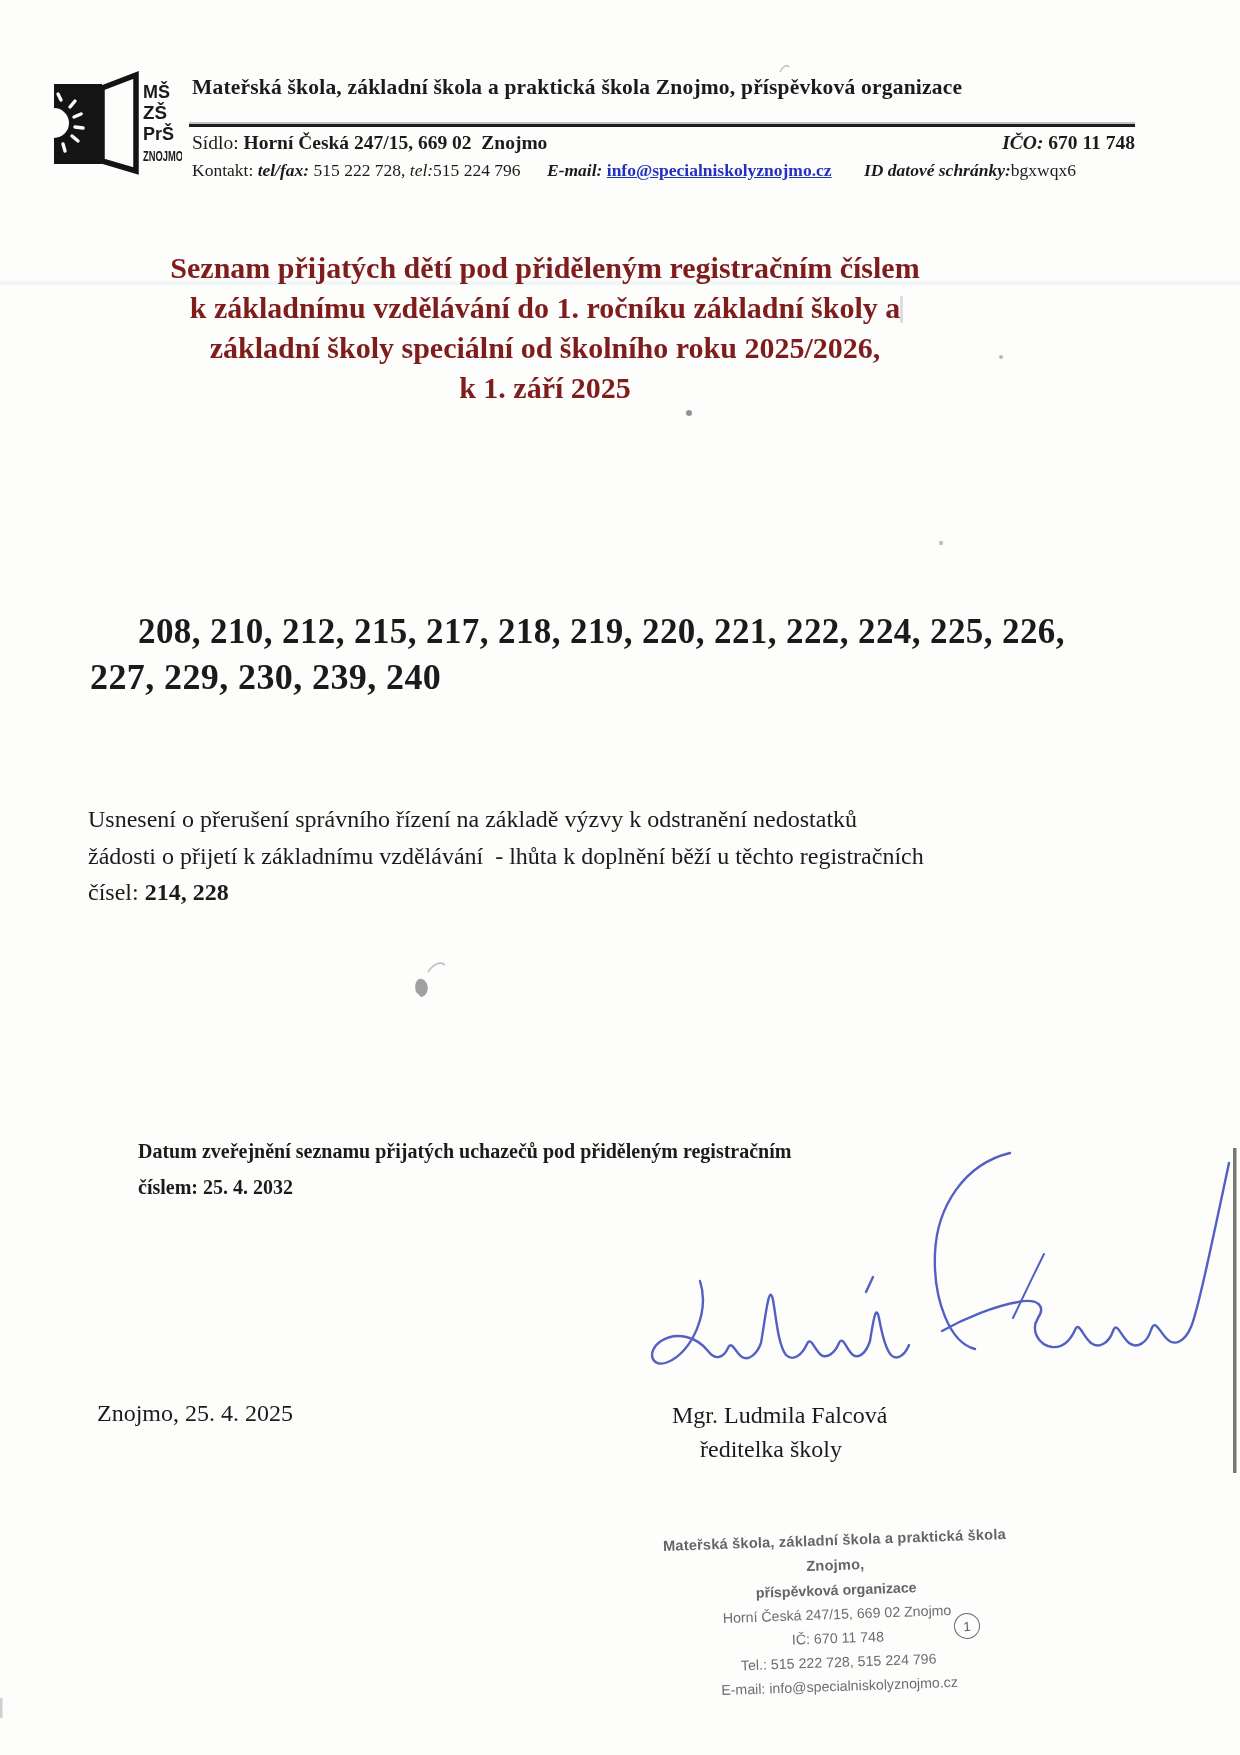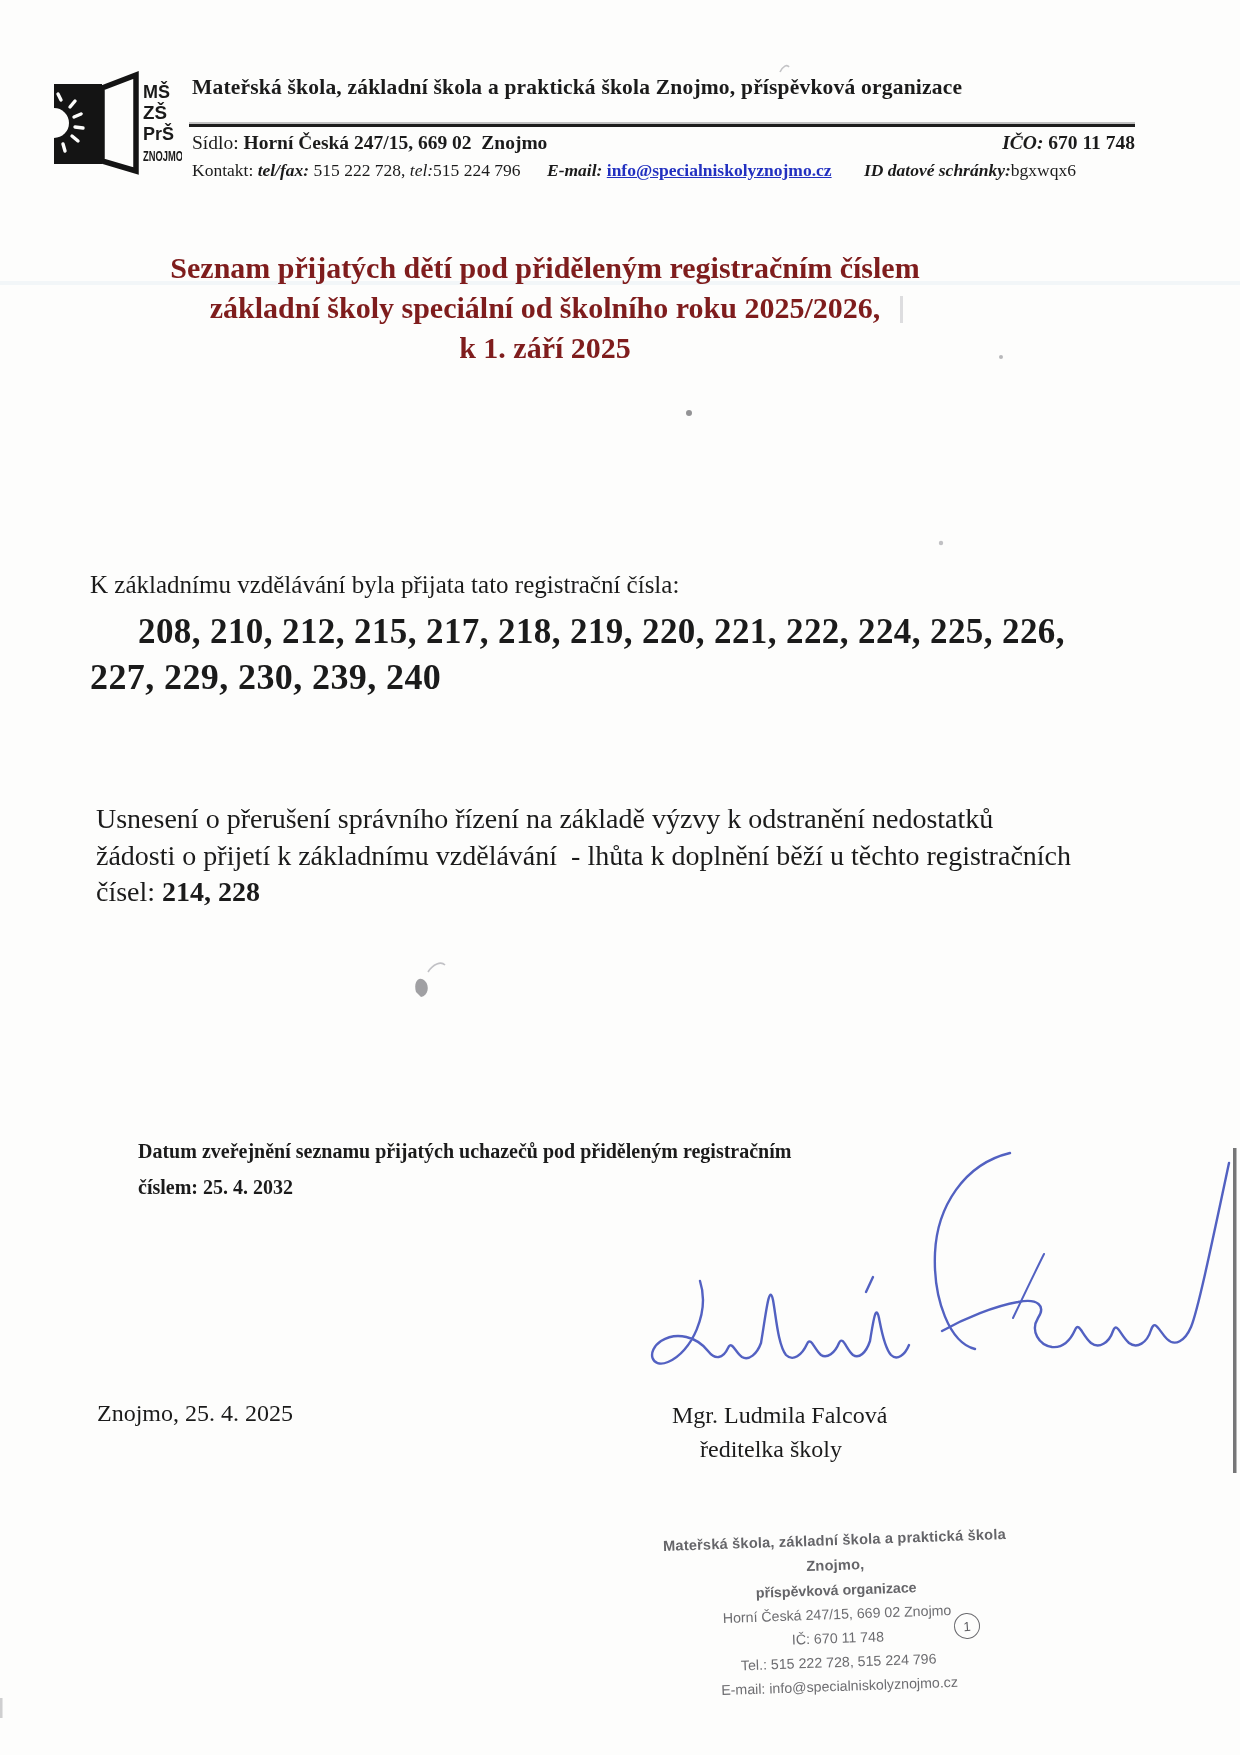--- a/index.html
+++ b/index.html
@@ -29,21 +29,21 @@
   .gap-l{margin-left:22px;}
   .gap-s{margin-left:28px;}
 
   
   .doc-title{left:95px;top:248px;width:900px;text-align:center;font-size:30px;font-weight:bold;line-height:40px;color:#7f1d1d;}
 
   
   .p1-intro{left:90px;top:571px;font-size:25px;}
   .p1-n1{left:90px;top:612px;font-size:35px;font-weight:bold;letter-spacing:.4px;margin-left:48px;}
   .p1-n2{left:90px;top:656px;font-size:36px;font-weight:bold;letter-spacing:.4px;}
-  .p2{left:96px;top:801px;width:1060px;font-size:28px;line-height:36.5px;}
+  .p2{left:88px;top:801px;width:1060px;font-size:24px;line-height:36.5px;}
   .p3{left:90px;top:1134px;width:1000px;font-size:20px;font-weight:bold;line-height:35.5px;margin-left:48px;}
 
   
   .place-date{left:97px;top:1400px;font-size:24px;}
   .signer-name{left:672px;top:1402px;font-size:24px;}
   .signer-role{left:700px;top:1436px;font-size:24px;}
 
   
   .stamp{
     left:642px;top:1528px;width:390px;
@@ -115,25 +115,25 @@
     <span class="bi">tel/fax:</span>
     <span>515 222 728,</span>
     <span class="i">tel:</span><span>515 224 796</span>
     <span class="bi gap-l">E-mail:</span>
     <span class="email-link">info@specialniskolyznojmo.cz</span>
     <span class="bi gap-s">ID datové schránky:</span><span>bgxwqx6</span>
   </div>
 
   <div class="abs doc-title">
     <div>Seznam přijatých dětí pod přiděleným registračním číslem</div>
+    <div>k základnímu vzdělávání do 1. ročníku základní školy a</div>
     <div>základní školy speciální od školního roku 2025/2026,</div>
     <div>k 1. září 2025</div>
   </div>
 
-  <div class="abs p1-intro">K základnímu vzdělávání byla přijata tato registrační čísla:</div>
   <div class="abs p1-n1">208, 210, 212, 215, 217, 218, 219, 220, 221, 222, 224, 225, 226,</div>
   <div class="abs p1-n2">227, 229, 230, 239, 240</div>
 
   <div class="abs p2">
     <div class="pre">Usnesení o přerušení správního řízení na základě výzvy k odstranění nedostatků</div>
     <div class="pre">žádosti o přijetí k základnímu vzdělávání  - lhůta k doplnění běží u těchto registračních</div>
     <div><span class="pre">čísel: </span><span class="b">214, 228</span></div>
   </div>
 
   <div class="abs p3">

